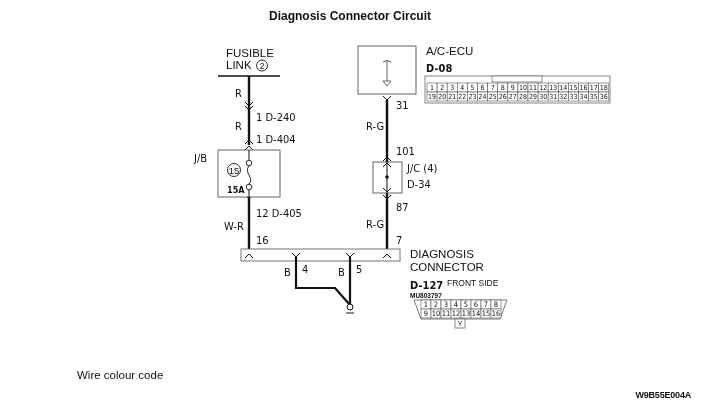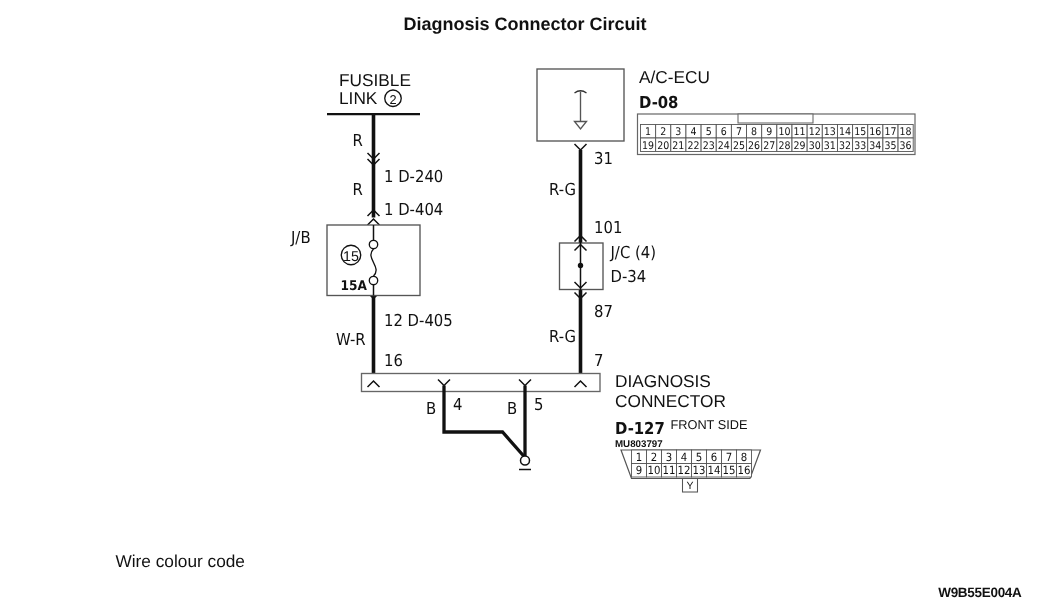--- a/index.html
+++ b/index.html
@@ -2,21 +2,21 @@
 <html><head>
 <meta charset="utf-8">
 <style>
   html, body { margin:0; padding:0; background:#fff; }
   body { width:701px; height:404px; position:relative; overflow:hidden; font-family:"Liberation Sans", sans-serif; color:#111; }
   svg { position:absolute; left:0; top:0; }
   .t { font-family:"Liberation Sans", sans-serif; fill:#111; }
   .nar { font-family:"DejaVu Sans Condensed","Liberation Sans Narrow","Liberation Sans", sans-serif; }
   .legend { position:absolute; left:77px; top:344px; font-size:11.5px; line-height:12.5px; white-space:pre; }
   .legend div { white-space:pre; }
-  .figid { position:absolute; right:20px; top:390px; font-size:9px; font-weight:bold; letter-spacing:-0.2px; }
+  .figid { position:absolute; right:10px; top:390px; font-size:9px; font-weight:bold; letter-spacing:-0.2px; }
 </style>
 </head>
 <body>
 
 <svg width="701" height="404" viewBox="0 0 701 404">
 
   <text class="t" x="350" y="20" text-anchor="middle" font-size="12" font-weight="bold">Diagnosis Connector Circuit</text>
 
   <text class="t" x="226" y="57" font-size="11.5">FUSIBLE</text>
   <text class="t" x="226" y="69" font-size="11.5">LINK</text>

